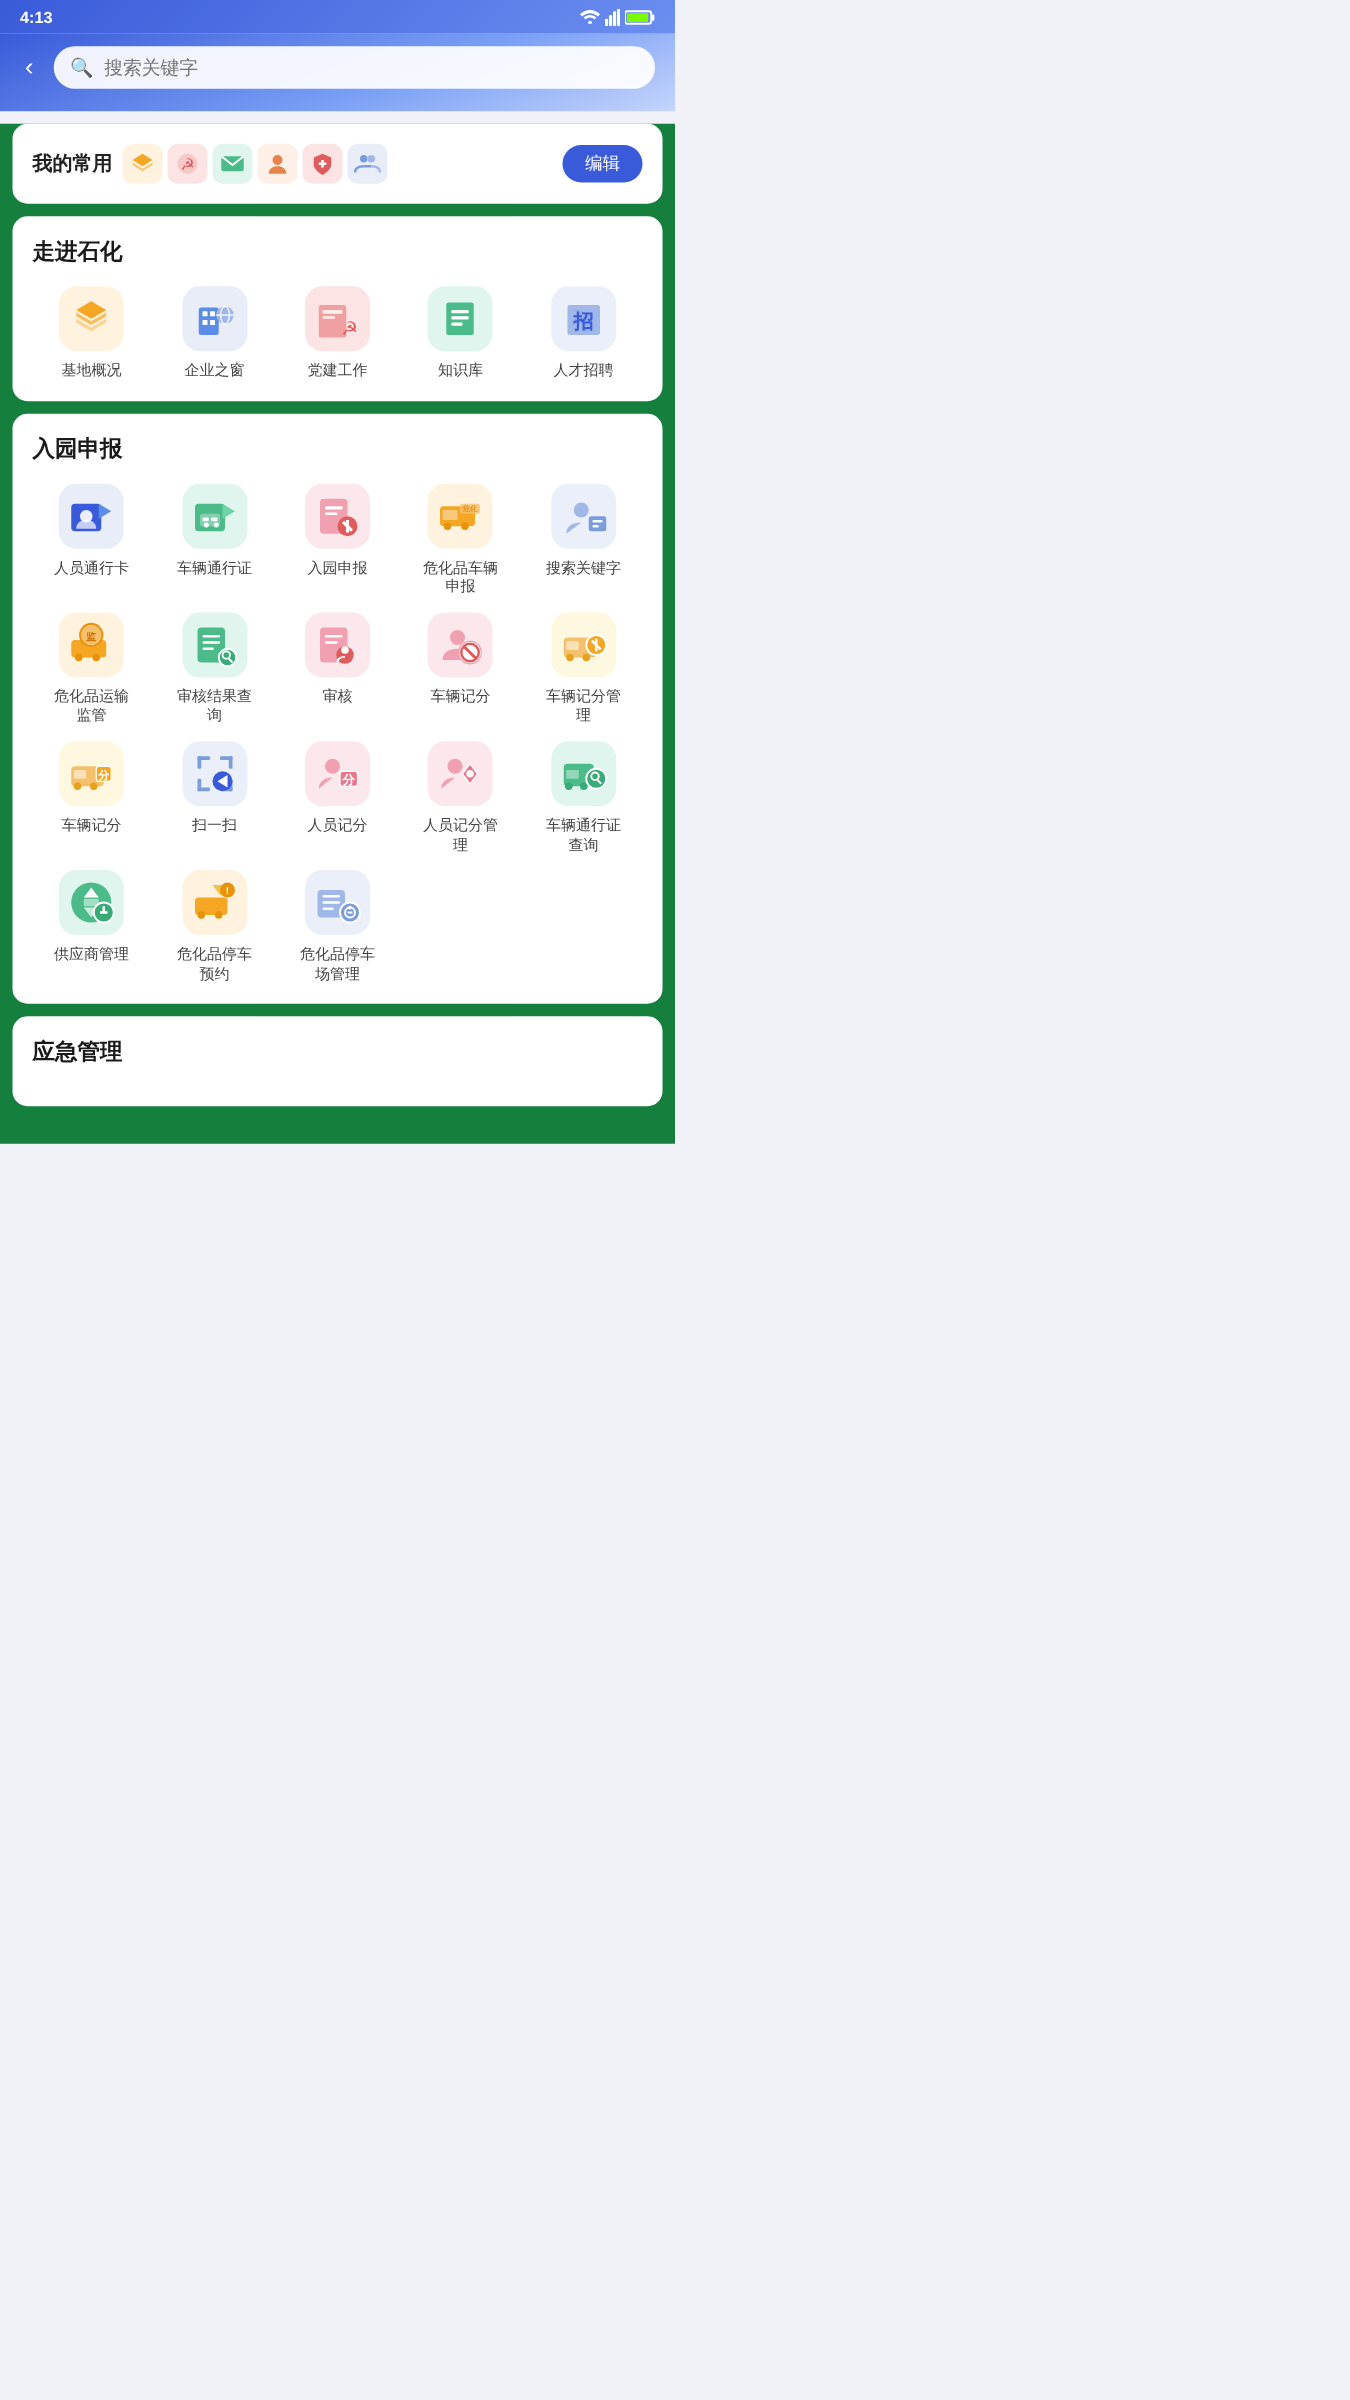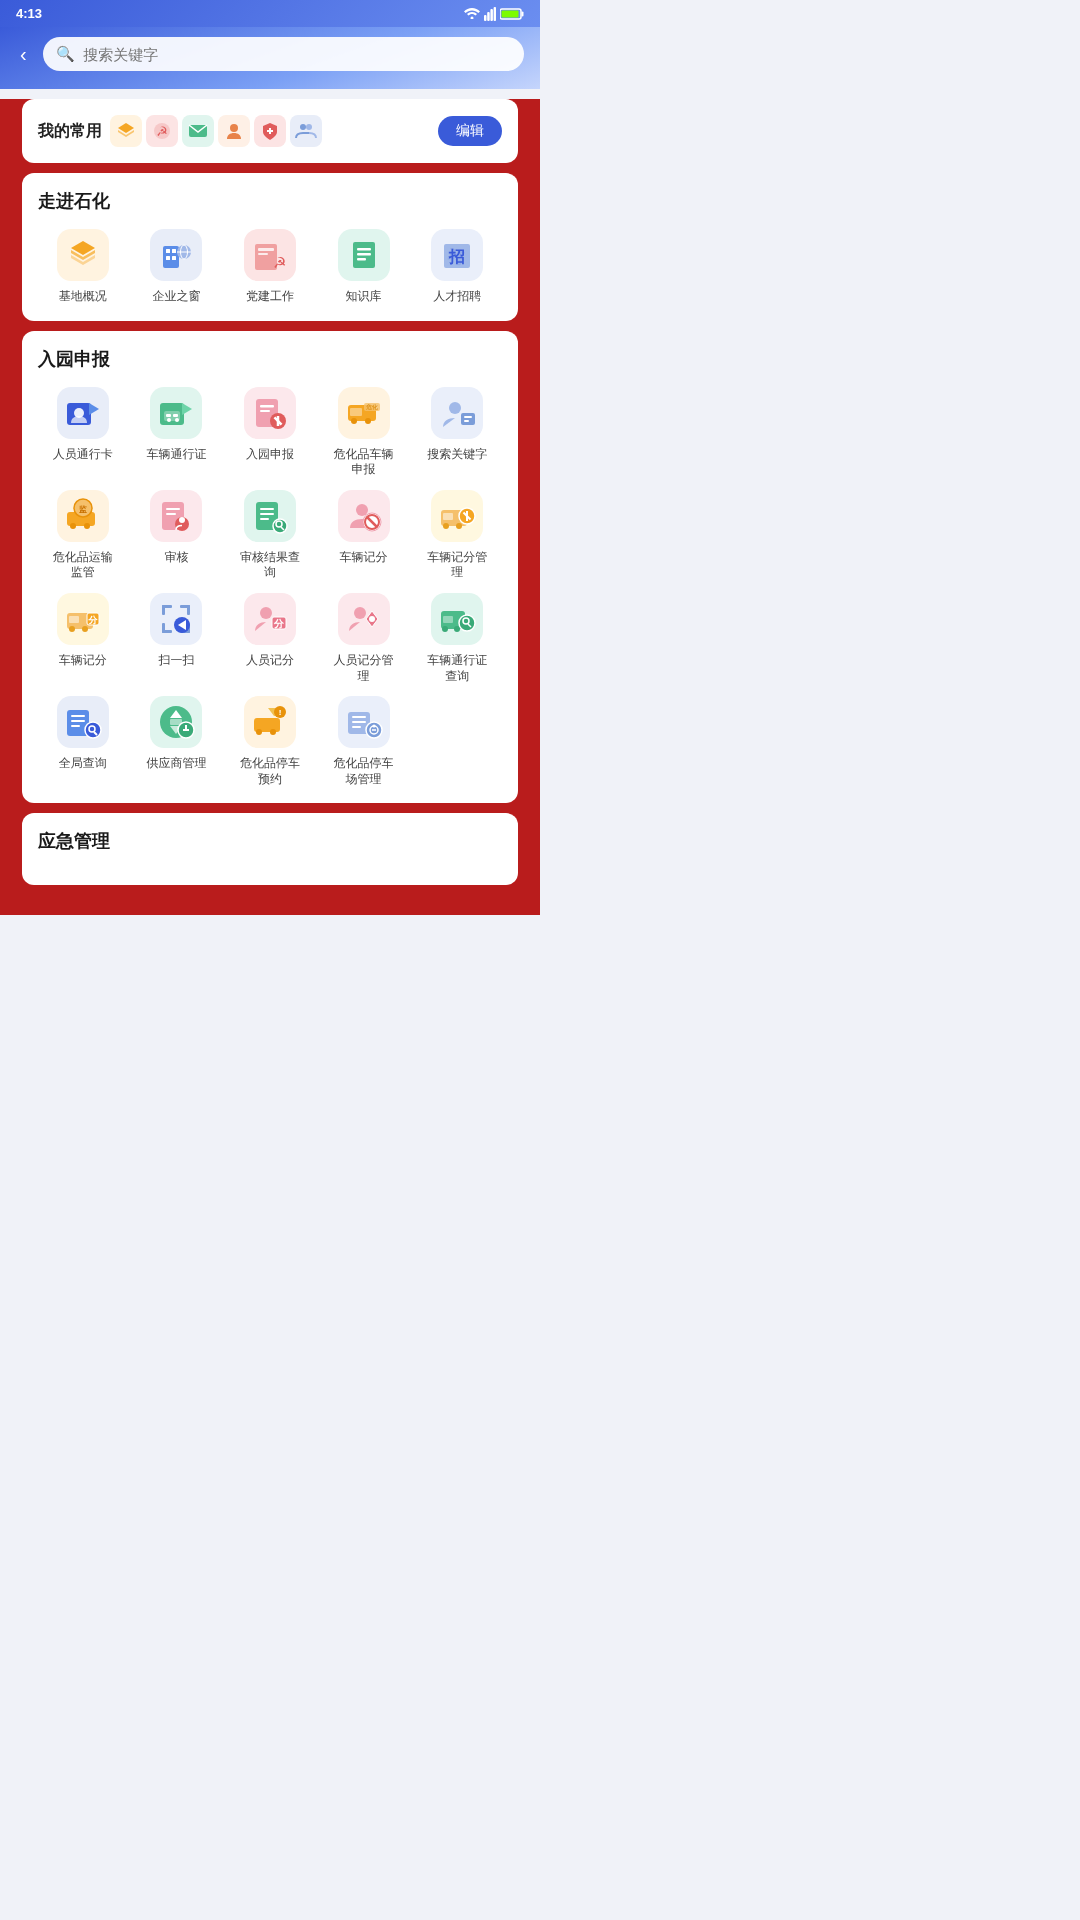--- a/index.html
+++ b/index.html
@@ -63,22 +63,22 @@
       border: none;
       background: transparent;
       outline: none;
       font-size: 15px;
       color: #0f172a;
       width: 100%;
     }
 
     
     .content {
-      background: #b91c1c;
-      padding: 0 12px 20px;
+      background: #15803d;
+      padding: 0 0 20px;
     }
 
     
     .card {
       background: white;
       border-radius: 12px;
       margin: 10px 10px;
       padding: 16px;
     }
 
@@ -407,46 +407,46 @@
             <circle cx="10" cy="30" r="3" fill="#e8920a"></circle>
             <circle cx="24" cy="30" r="3" fill="#e8920a"></circle>
             <circle cx="20" cy="12" r="9" fill="#f5c06b" stroke="#e8920a" stroke-width="1.5"></circle>
             <text x="20" y="16" text-anchor="middle" font-size="8" fill="#c87000" font-weight="bold">监</text>
           </svg>
         </div>
         <span class="icon-label">危化品运输<br>监管</span>
       </div>
 
       <div class="icon-item">
-        <div class="icon-img" style="background:#fce8ec">
-          <svg width="40" height="40" viewBox="0 0 40 40">
-            <rect x="6" y="6" width="22" height="28" rx="3" fill="#f0a0b0"></rect>
-            <rect x="10" y="12" width="14" height="2" rx="1" fill="white"></rect>
-            <rect x="10" y="17" width="10" height="2" rx="1" fill="white"></rect>
-            <circle cx="26" cy="28" r="7" fill="#e05c5c"></circle>
-            <circle cx="26" cy="24" r="3" fill="white"></circle>
-            <path d="M20 34 c0-3 2.5-4.5 6-4.5" fill="none" stroke="white" stroke-width="1.5"></path>
-          </svg>
-        </div>
-        <span class="icon-label">审核</span>
-      </div>
-
-      <div class="icon-item">
         <div class="icon-img" style="background:#e0f5ee">
           <svg width="40" height="40" viewBox="0 0 40 40">
             <rect x="6" y="6" width="22" height="28" rx="3" fill="#4cbb8a"></rect>
             <rect x="10" y="12" width="14" height="2" rx="1" fill="white"></rect>
             <rect x="10" y="17" width="14" height="2" rx="1" fill="white"></rect>
             <rect x="10" y="22" width="9" height="2" rx="1" fill="white"></rect>
             <circle cx="30" cy="30" r="7" fill="#3aaa78" stroke="white" stroke-width="1.5"></circle>
             <circle cx="29" cy="28" r="3" fill="none" stroke="white" stroke-width="1.5"></circle>
             <line x1="31" y1="31" x2="34" y2="34" stroke="white" stroke-width="1.5"></line>
           </svg>
         </div>
         <span class="icon-label">审核结果查<br>询</span>
+      </div>
+
+      <div class="icon-item">
+        <div class="icon-img" style="background:#fce8ec">
+          <svg width="40" height="40" viewBox="0 0 40 40">
+            <rect x="6" y="6" width="22" height="28" rx="3" fill="#f0a0b0"></rect>
+            <rect x="10" y="12" width="14" height="2" rx="1" fill="white"></rect>
+            <rect x="10" y="17" width="10" height="2" rx="1" fill="white"></rect>
+            <circle cx="26" cy="28" r="7" fill="#e05c5c"></circle>
+            <circle cx="26" cy="24" r="3" fill="white"></circle>
+            <path d="M20 34 c0-3 2.5-4.5 6-4.5" fill="none" stroke="white" stroke-width="1.5"></path>
+          </svg>
+        </div>
+        <span class="icon-label">审核</span>
       </div>
 
       <div class="icon-item">
         <div class="icon-img" style="background:#fce8ec">
           <svg width="40" height="40" viewBox="0 0 40 40">
             <circle cx="18" cy="14" r="6" fill="#f0a0b0"></circle>
             <path d="M6 32 c0-6 5-9 12-9 s12 3 12 9" fill="#f0a0b0"></path>
             <circle cx="28" cy="26" r="9" fill="white" stroke="#f0a0b0" stroke-width="1"></circle>
             <circle cx="28" cy="26" r="7" fill="none" stroke="#e05c5c" stroke-width="2"></circle>
             <line x1="23" y1="21" x2="33" y2="31" stroke="#e05c5c" stroke-width="2.5"></line>
@@ -534,34 +534,20 @@
             <circle cx="8" cy="30" r="3" fill="#3aaa78"></circle>
             <circle cx="20" cy="30" r="3" fill="#3aaa78"></circle>
             <circle cx="30" cy="24" r="8" fill="#3aaa78" stroke="white" stroke-width="1.5"></circle>
             <circle cx="29" cy="22" r="3" fill="none" stroke="white" stroke-width="1.5"></circle>
             <line x1="31" y1="25" x2="34" y2="28" stroke="white" stroke-width="1.5"></line>
           </svg>
         </div>
         <span class="icon-label">车辆通行证<br>查询</span>
       </div>
 
-      <div class="icon-item">
-        <div class="icon-img" style="background:#e8edf8">
-          <svg width="40" height="40" viewBox="0 0 40 40">
-            <rect x="4" y="8" width="22" height="26" rx="3" fill="#5b8de8"></rect>
-            <rect x="8" y="13" width="14" height="2" rx="1" fill="white"></rect>
-            <rect x="8" y="18" width="14" height="2" rx="1" fill="white"></rect>
-            <rect x="8" y="23" width="9" height="2" rx="1" fill="white"></rect>
-            <circle cx="30" cy="28" r="8" fill="#3a5bd9" stroke="white" stroke-width="1.5"></circle>
-            <circle cx="29" cy="27" r="3" fill="none" stroke="white" stroke-width="1.5"></circle>
-            <line x1="31" y1="30" x2="34" y2="33" stroke="white" stroke-width="2"></line>
-          </svg>
-        </div>
-        <span class="icon-label">全局查询</span>
-      </div>
 
 
       <div class="icon-item">
         <div class="icon-img" style="background:#e0f5ee">
           <svg width="40" height="40" viewBox="0 0 40 40">
             <circle cx="20" cy="20" r="16" fill="#4cbb8a"></circle>
             <polygon points="20,8 26,16 14,16" fill="white"></polygon>
             <polygon points="20,32 26,24 14,24" fill="white" opacity="0.7"></polygon>
             <rect x="14" y="17" width="12" height="6" rx="1" fill="white" opacity="0.5"></rect>
             <circle cx="30" cy="28" r="8" fill="#3aaa78" stroke="white" stroke-width="1.5"></circle>

